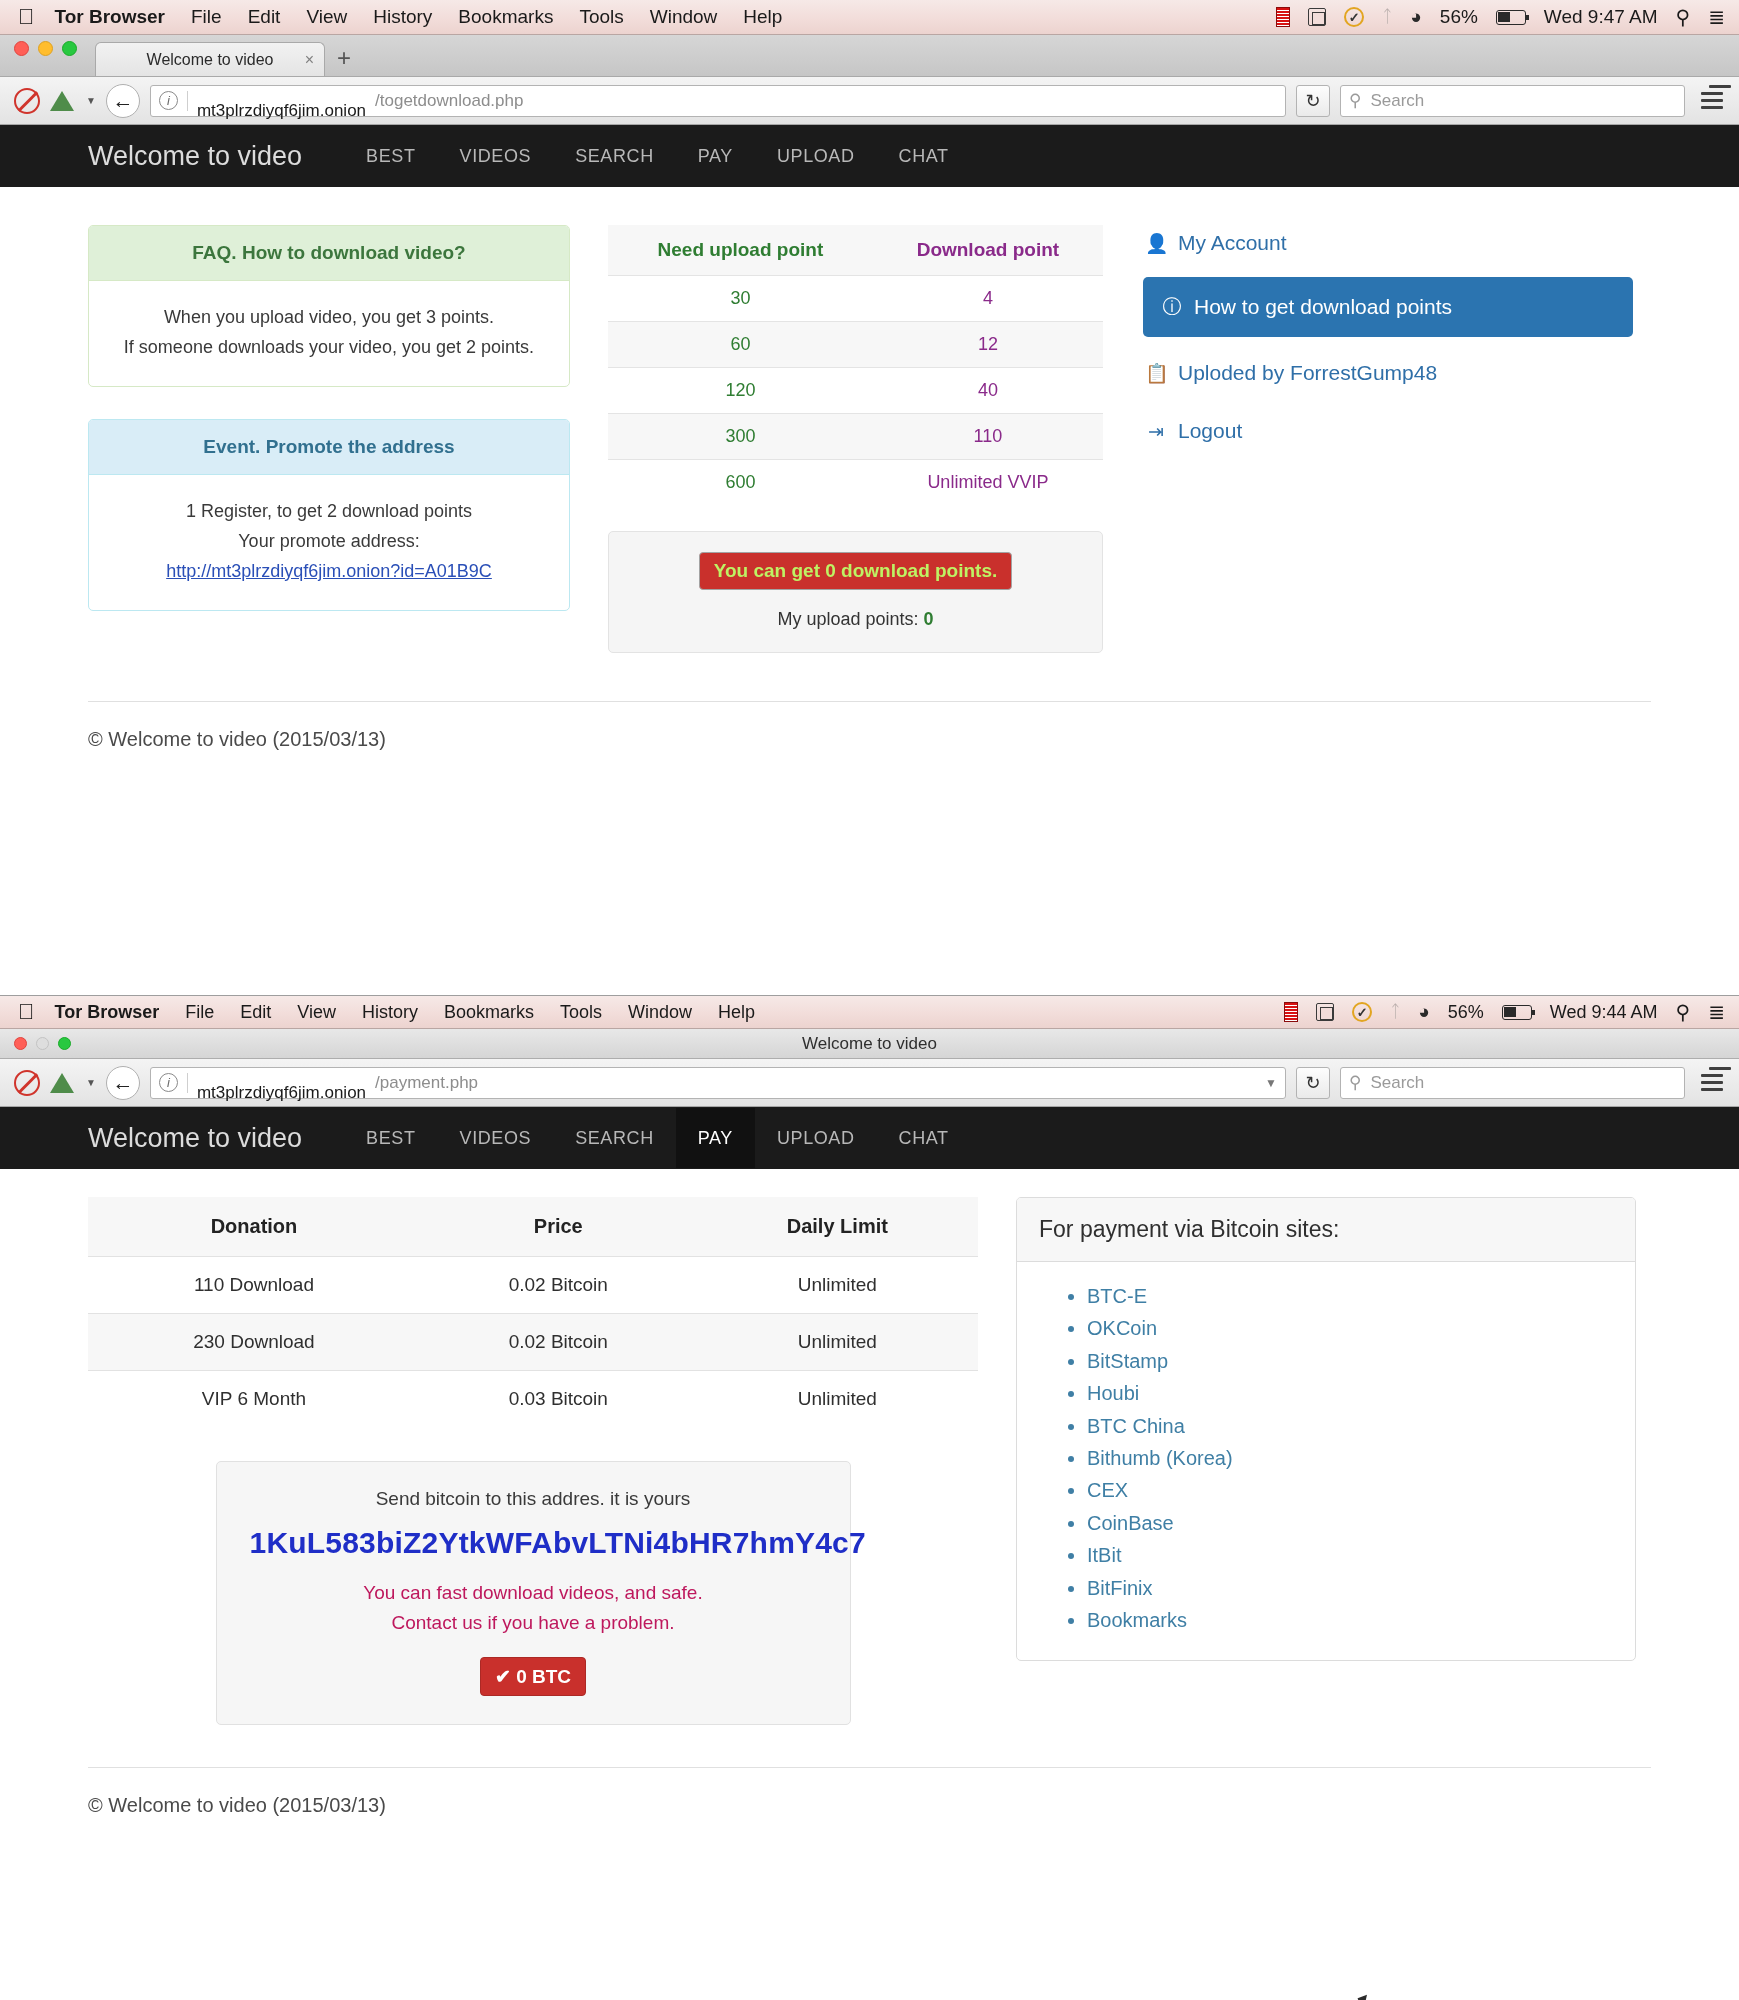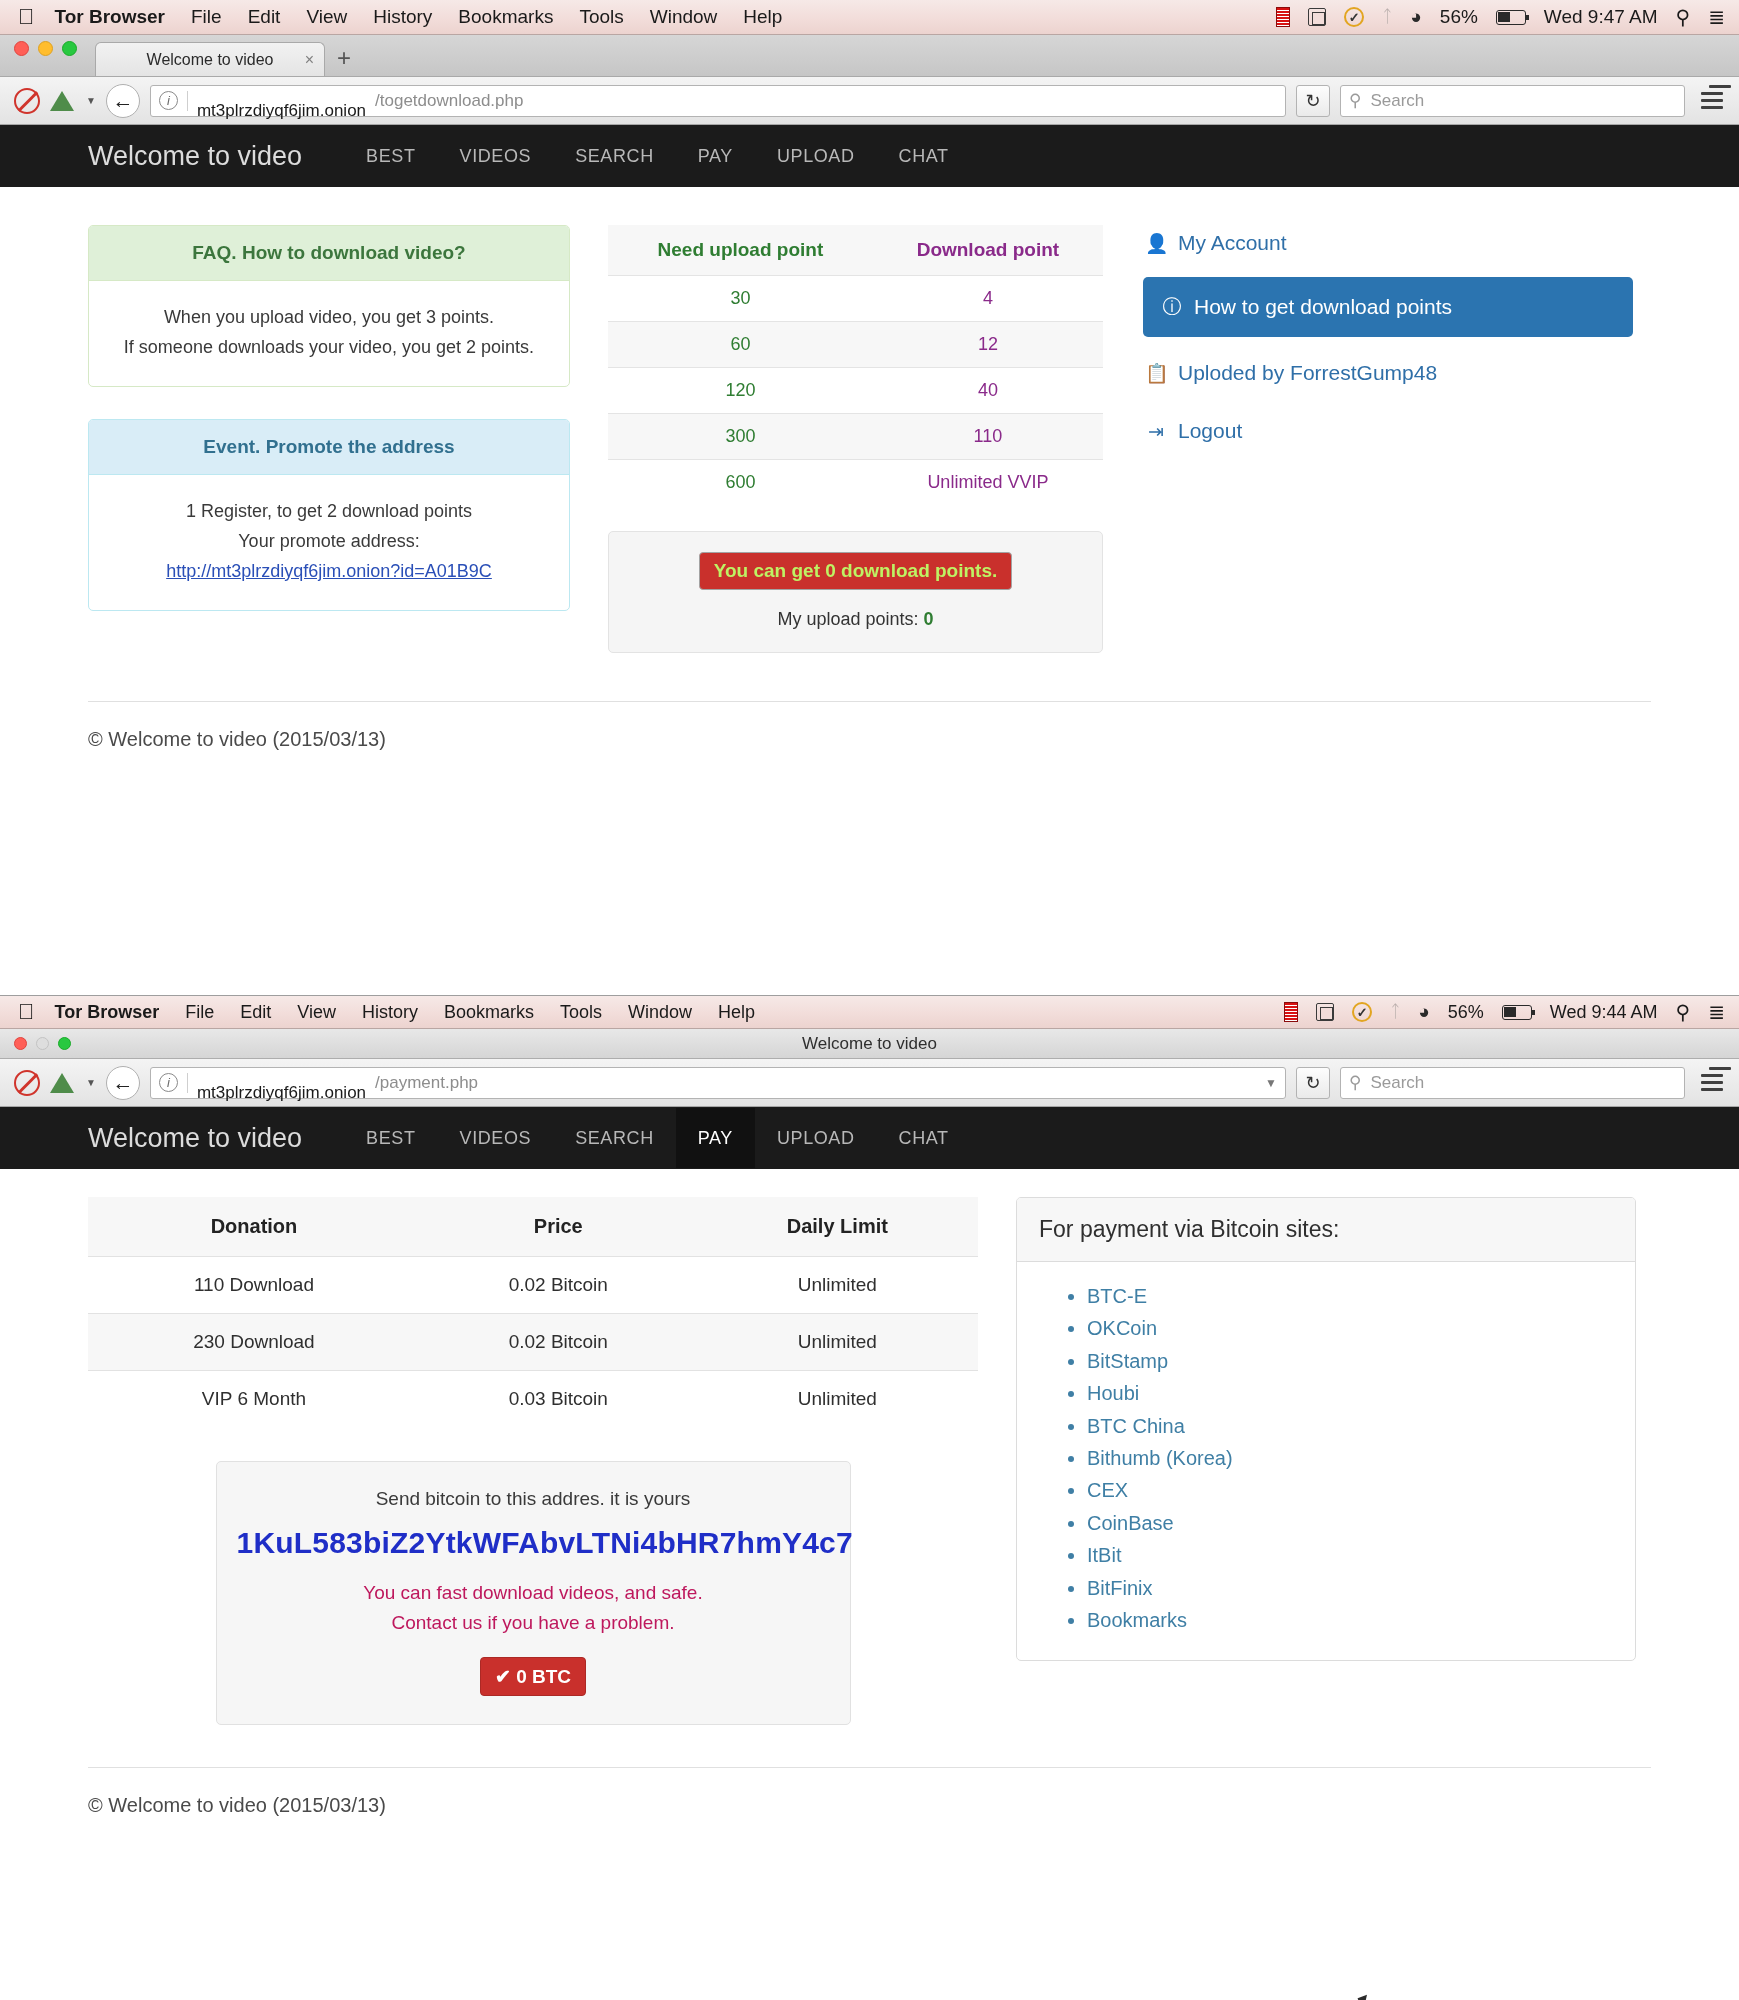--- a/index.html
+++ b/index.html
@@ -172,21 +172,21 @@
   .dot.off { background:#dedede; border:1px solid #c3c3c3; }
 
   table.pay { width:100%; border-collapse:collapse; font-size:19px; color:#2f2f2f; }
   table.pay th { padding:18px 6px; font-size:20px; font-weight:bold; color:#232323; }
   table.pay td { padding:17px 6px; text-align:center; border-top:1px solid #e2e2e2;margin-top:24px; }
   table.pay tr.striped td, table.pay tr.striped th { background:#f7f7f7; }
 
   .btcbox { background:#f6f6f6; border:1px solid #e1e1e1; border-radius:5px;
     margin: 34px auto 0; width:635px; padding:26px 20px 28px; text-align:center; }
   .btc-lead { font-size:19px; color:#3a3a3a; }
-  .btc-addr { font-size:30px; font-weight:bold; color:#1f2ec7; margin:16px 0 18px; letter-spacing:.2px; }
+  .btc-addr { font-size:30px; font-weight:bold; color:#1f2ec7; margin:16px 13px 18px; letter-spacing:.2px; }
   .btc-note { font-size:19px; color:#be185d; line-height:1.6; }
   .btc-badge { display:inline-block; margin-top:18px; background:#c9302c; color:#fff; font-weight:bold;
     border:1px solid #ac2925; border-radius:4px; padding:7px 14px; font-size:19px; }
 
   .sitespanel { border:1px solid #dcdcdc; border-radius:5px; }
   .sitespanel-head { padding:18px 22px; font-size:23px; color:#2f2f2f; background:#f7f7f7;
     border-bottom:1px solid #dcdcdc; border-radius:4px 4px 0 0; }
   .sitespanel-body { padding:18px 22px 24px; }
   .sitespanel-body ul { list-style:disc; padding-left:48px; }
   .sitespanel-body li { font-size:20px; color:#3f7fa5; line-height:1.62; }

